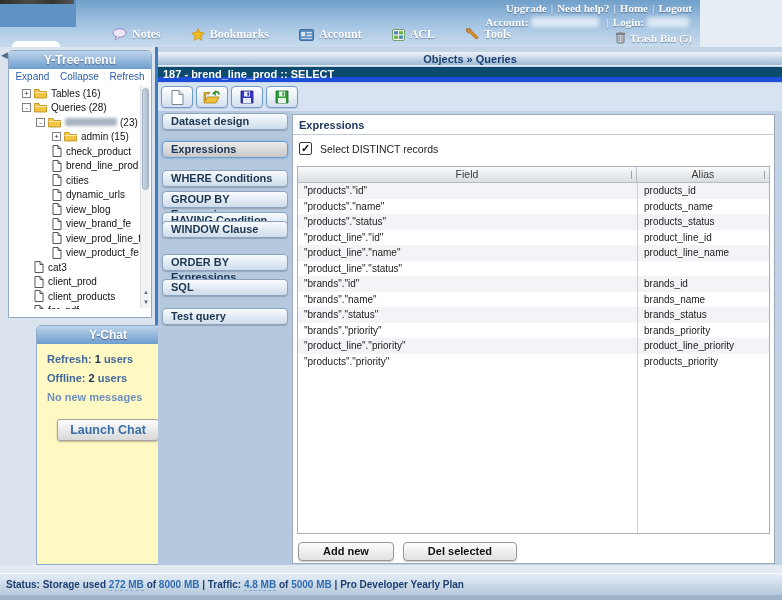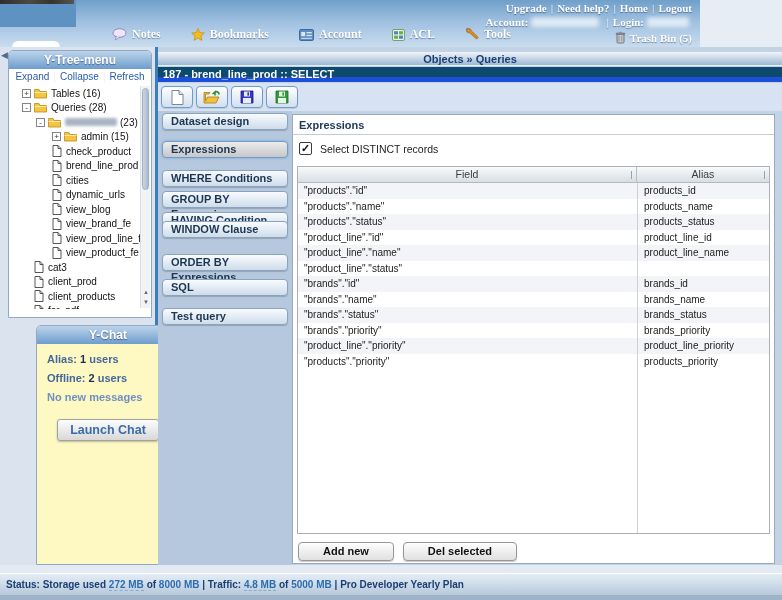--- a/index.html
+++ b/index.html
@@ -386,21 +386,21 @@
       <div class="scroll-btn scroll-up">▲</div>
       <div class="scroll-btn scroll-down">▼</div>
     </div>
   </div>
 </div>
 
 <div class="chat-panel">
   <div class="panel-hdr">Y-Chat</div>
   <div class="chat-body">
     <div class="chat-line">
-      <span>Alias:</span> <b>1</b> <span>users</span>
+      <span>Refresh:</span> <b>1</b> <span>users</span>
     </div>
     <div class="chat-line">
       <span>Offline:</span> <b>2</b> <span>users</span>
     </div>
     <div class="chat-line chat-muted">No new messages</div>
     <button class="launch-btn">Launch Chat</button>
   </div>
 </div>
 
 <div class="main-bg"></div>

